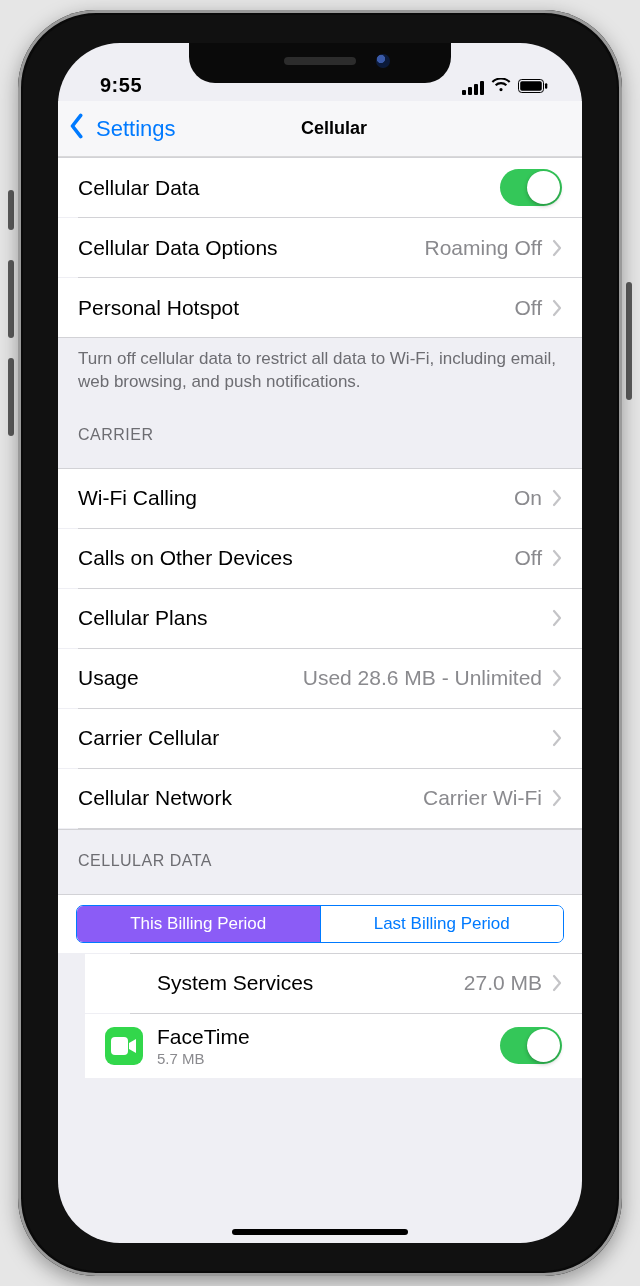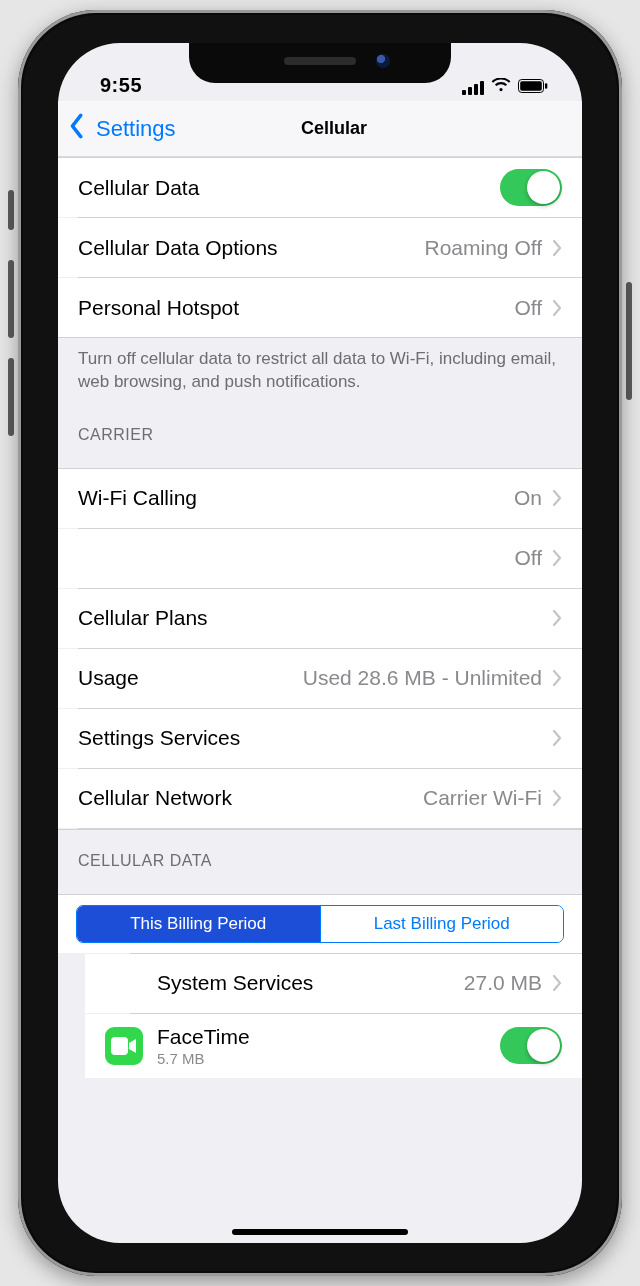--- a/index.html
+++ b/index.html
@@ -213,21 +213,21 @@
       height: 38px;
     }
     .segment {
       flex: 1 1 0;
       display: flex; align-items: center; justify-content: center;
       font-size: 17px;
       color: #007aff;
       background: #fff;
     }
     .segment.selected {
-      background: #1d4ed8;
+      background: #8b5cf6;
       color: #fff;
       text-align: right;
     }
     .segment + .segment { border-left: 1.5px solid #007aff; }
 
     
     .two-line .label { display: flex; flex-direction: column; }
     .two-line .label .sub { font-size: 15px; color: #8a8a8e; margin-top: 1px; }
 
     
@@ -350,20 +350,21 @@
             <span class="detail">On</span>
             <span class="chev">
                 <svg viewBox="0 0 10 18">
                   <path d="M2 2 L8 9 L2 16" fill="none" stroke-width="2.2" stroke-linecap="round" stroke-linejoin="round"></path>
                 </svg>
               </span>
           </div>
           <div class="sep"></div>
 
           <div class="row">
+            <span class="label">Calls on Other Devices</span>
             <span class="spacer"></span>
             <span class="detail">Off</span>
             <span class="chev">
                 <svg viewBox="0 0 10 18">
                   <path d="M2 2 L8 9 L2 16" fill="none" stroke-width="2.2" stroke-linecap="round" stroke-linejoin="round"></path>
                 </svg>
               </span>
           </div>
           <div class="sep"></div>
 
@@ -384,21 +385,21 @@
             <span class="detail">Used 28.6 MB - Unlimited</span>
             <span class="chev">
                 <svg viewBox="0 0 10 18">
                   <path d="M2 2 L8 9 L2 16" fill="none" stroke-width="2.2" stroke-linecap="round" stroke-linejoin="round"></path>
                 </svg>
               </span>
           </div>
           <div class="sep"></div>
 
           <div class="row">
-            <span class="label">Settings Services</span>
+            <span class="label">Carrier Cellular</span>
             <span class="spacer"></span>
             <span class="chev">
                 <svg viewBox="0 0 10 18">
                   <path d="M2 2 L8 9 L2 16" fill="none" stroke-width="2.2" stroke-linecap="round" stroke-linejoin="round"></path>
                 </svg>
               </span>
           </div>
           <div class="sep"></div>
 
           <div class="row">

